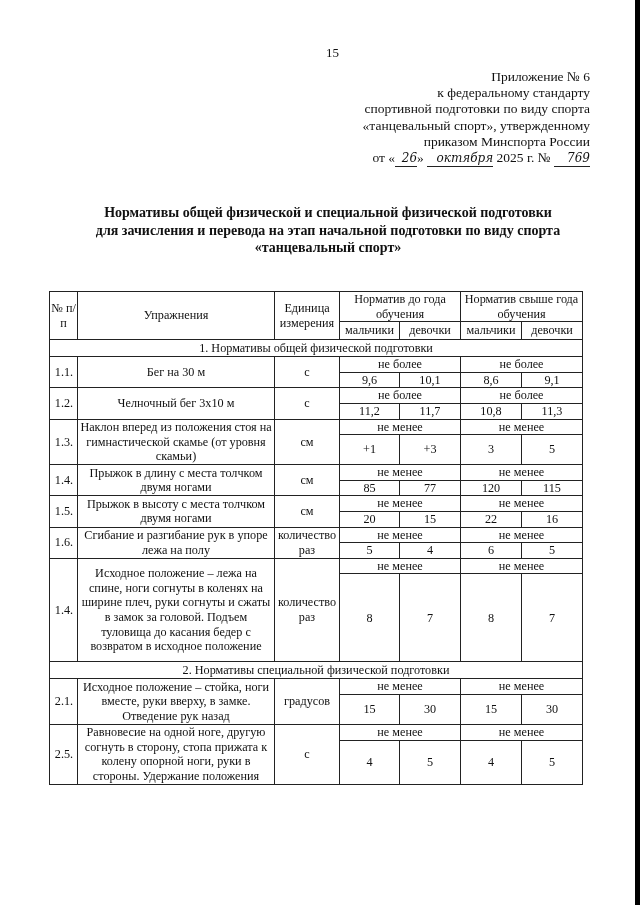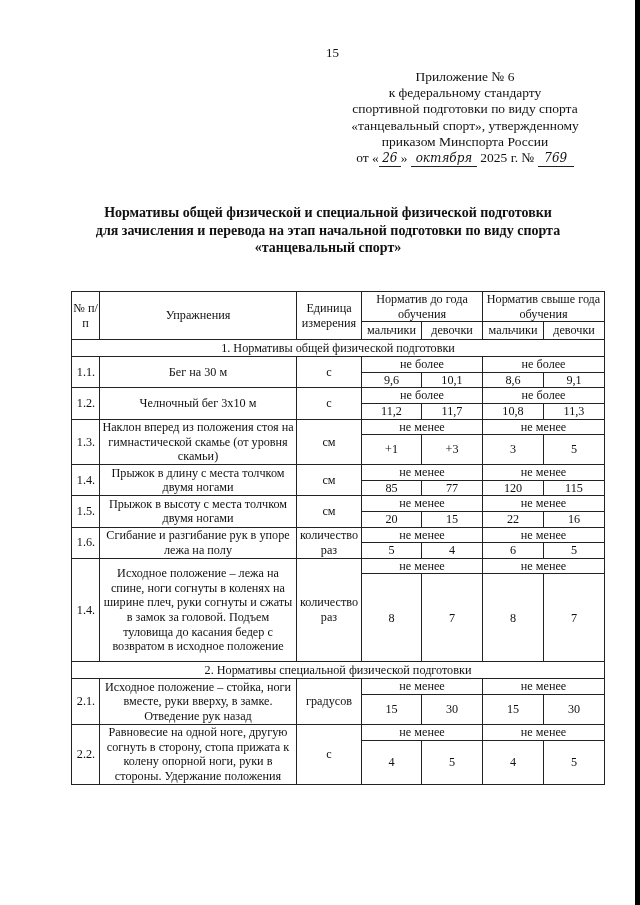--- a/index.html
+++ b/index.html
@@ -7,30 +7,30 @@
     width: 640px; height: 905px; background: #ffffff; position: relative; overflow: hidden;
     font-family: "Liberation Serif", "DejaVu Serif", serif; color: #111;
   }
   .scan-border {
     position: absolute; left: 635px; top: 0; width: 5px; height: 905px; background: #000;
   }
   .page-number {
     position: absolute; top: 45px; left: 326px; font-size: 13px;
   }
   .annex {
-    position: absolute; top: 69px; left: 330px; width: 270px; text-align: center;
+    position: absolute; top: 69px; left: 320px; width: 270px; text-align: right;
     font-size: 13.5px; line-height: 16.2px;
   }
   .annex .sig-line { display: inline-block; border-bottom: 1px solid #222; position: relative; font-family: "DejaVu Serif", serif; font-style: italic; font-size: 12px; }
   .doc-title {
     position: absolute; top: 204px; left: 64px; width: 528px; text-align: center;
     font-weight: bold; font-size: 14px; line-height: 17.5px;
   }
   table.norms {
-    position: absolute; top: 291px; left: 71px; width: 533px;
+    position: absolute; top: 291px; left: 49px; width: 533px;
     border-collapse: collapse; table-layout: fixed; font-size: 12.2px;
   }
   table.norms td {
     border: 1px solid #222; text-align: center; vertical-align: middle;
     padding: 0 1px; line-height: 14.6px; overflow: hidden;
   }
   .c-num { text-align: right; padding-left: 2px !important; }
   .section-row td { height: 16px; margin-top: 16px; }
   .h-main td { height: 26px; }
   .h-sub td { height: 17px; }
@@ -202,21 +202,21 @@
     <td colspan="2">не менее</td>
   </tr>
   <tr style="height:30px">
     <td>15</td>
     <td>30</td>
     <td>15</td>
     <td>30</td>
   </tr>
 
   <tr class="small-row">
-    <td rowspan="2" class="c-num">2.2.</td>
+    <td rowspan="2" class="c-num">2.5.</td>
     <td rowspan="2">Равновесие на одной ноге, другую согнуть в сторону, стопа прижата к колену опорной ноги, руки в стороны. Удержание положения</td>
     <td rowspan="2">с</td>
     <td colspan="2">не менее</td>
     <td colspan="2">не менее</td>
   </tr>
   <tr style="height:44px">
     <td>4</td>
     <td>5</td>
     <td>4</td>
     <td>5</td>

